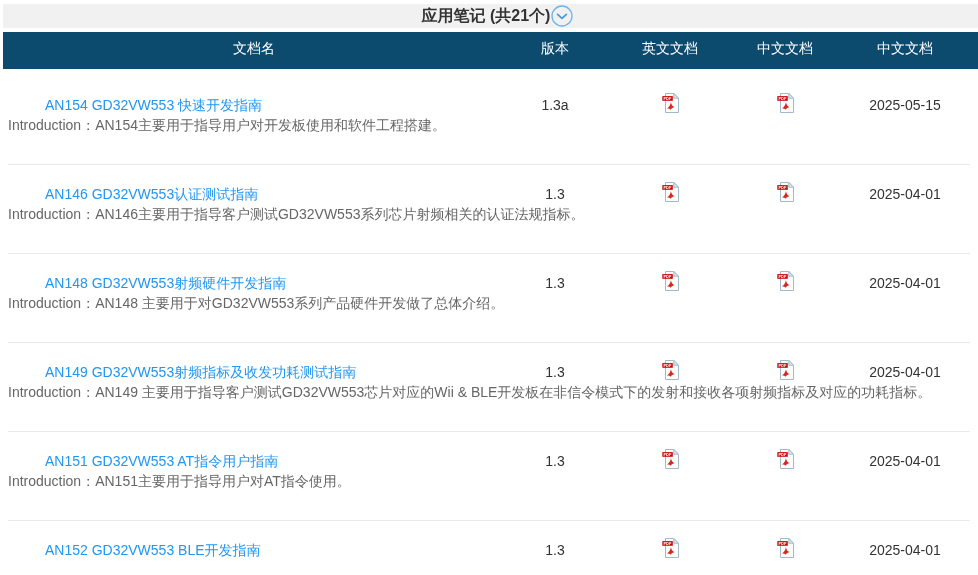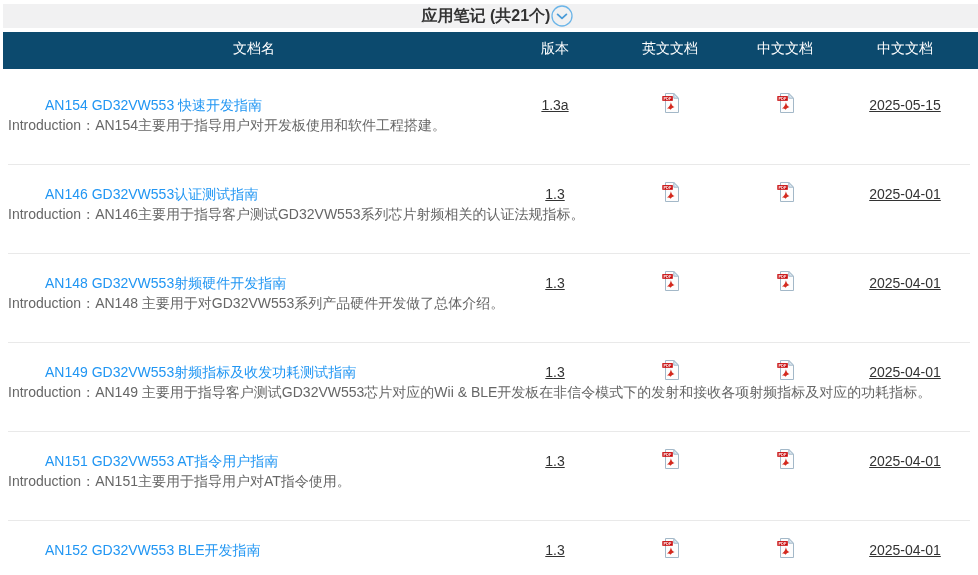--- a/index.html
+++ b/index.html
@@ -27,21 +27,21 @@
   .col-en{width:120px;text-align:center;}
   .col-cn{width:110px;text-align:center;}
   .col-date{width:130px;text-align:center;}
   
   .rows{margin:0 8px;}
   .row{height:89px;box-sizing:border-box;border-bottom:1px solid #e9e9e9;padding-top:18px;}
   .row.first{height:96px;padding-top:25px;}
   .row-main{display:flex;align-items:center;height:22px;}
   .row-main .col-name{text-align:left;padding-left:37px;box-sizing:border-box;}
   a.doc-link{color:#2196f3;font-size:14px;text-decoration:none;cursor:pointer;}
-  .cell-text{font-size:14px;color:#333;text-decoration:underline;}
+  .cell-text{font-size:14px;color:#333;}
   .intro{font-size:14px;color:#666;line-height:18px;white-space:nowrap;}
   .pdf-link{display:inline-block;cursor:pointer;line-height:0;}
 </style>
 </head>
 <body>
 
 <div class="section-bar">
   <span class="section-title">应用笔记 (共21个)</span>
   <span class="chevron-btn">
     <svg width="24" height="24" viewBox="0 0 24 24">

